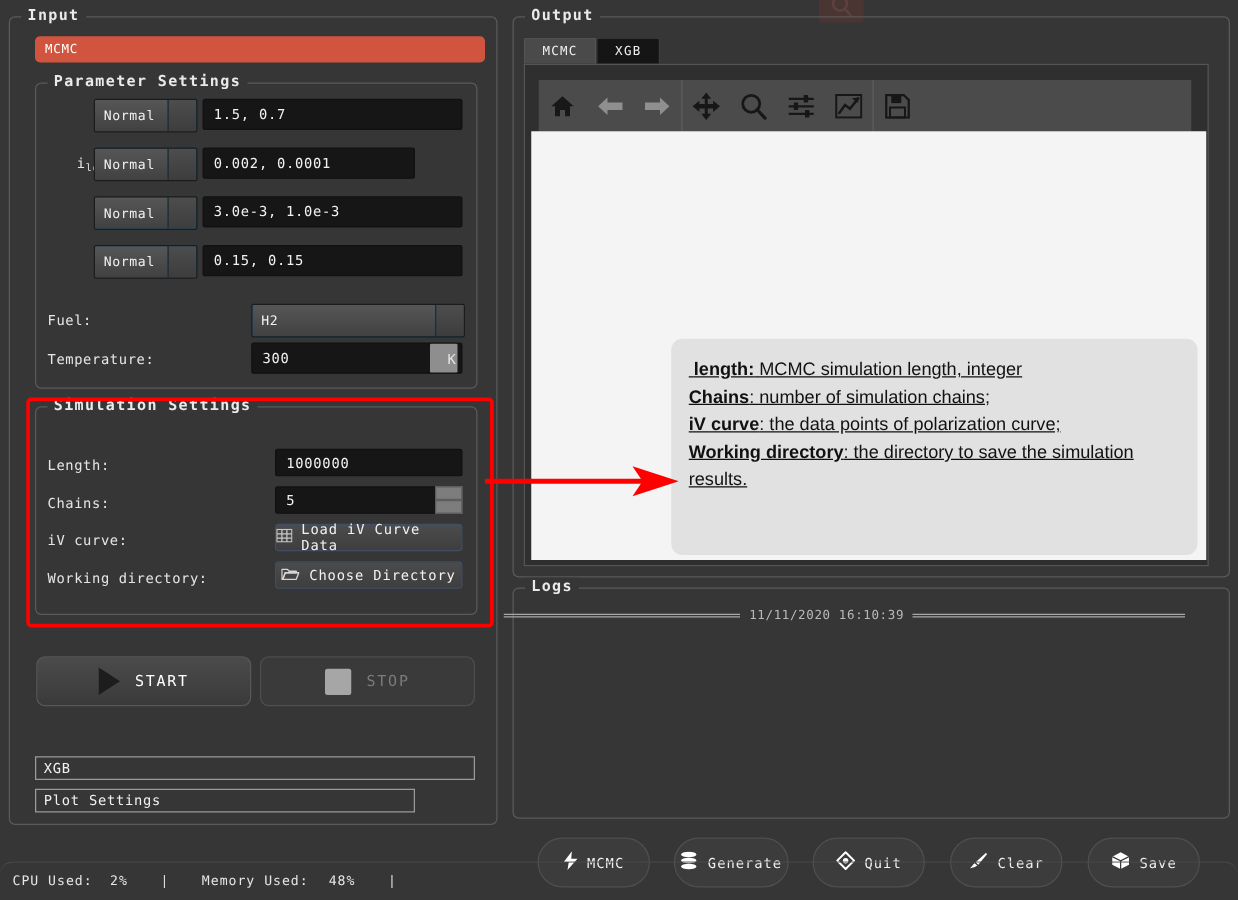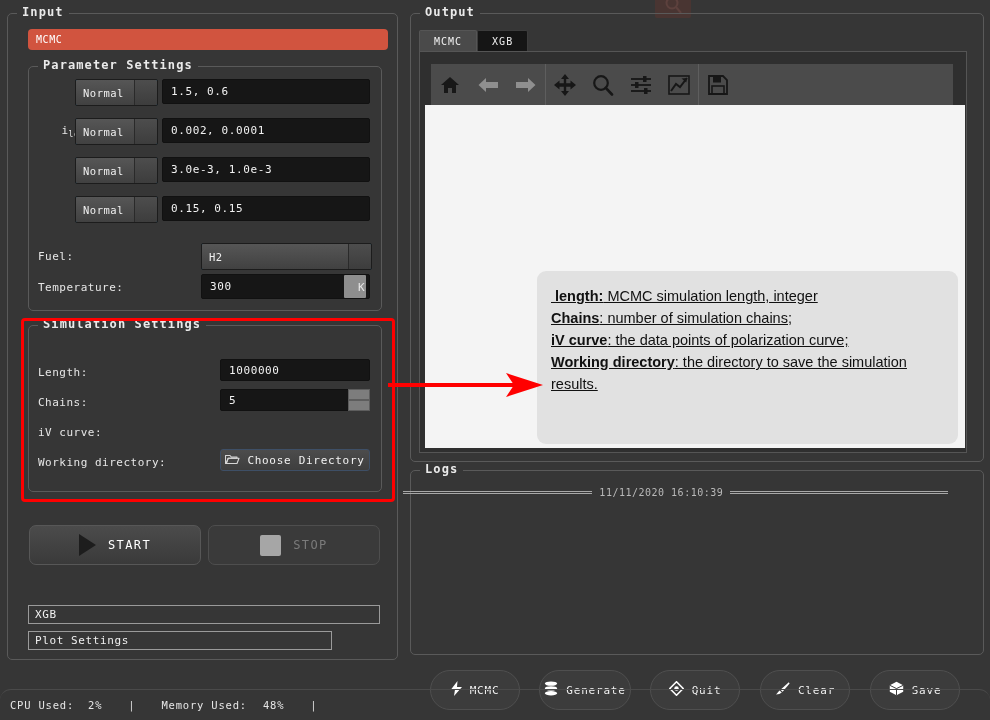--- a/index.html
+++ b/index.html
@@ -282,31 +282,31 @@
   </div>
 
   <div class="lbl" style="left:42px;top:85px;width:55px;text-align:right;">
     <span>α</span><span>:</span>
   </div>
   <div class="combo" style="left:75px;top:79px;width:81px;height:25px;">
     <div class="ctext">Normal</div>
     <div class="carrow"></div>
   </div>
   <div class="ledit" style="left:162px;top:79px;width:208px;height:25px;">
-    <span>1.5, 0.6</span>
+    <span>1.5, 0.7</span>
   </div>
 
   <div class="lbl" style="left:28px;top:124px;width:69px;text-align:right;">
     <span>i</span><sub>loss</sub><span>:</span>
   </div>
   <div class="combo" style="left:75px;top:118px;width:81px;height:25px;">
     <div class="ctext">Normal</div>
     <div class="carrow"></div>
   </div>
-  <div class="ledit" style="left:162px;top:118px;width:208px;height:25px;">
+  <div class="ledit" style="left:162px;top:118px;width:170px;height:25px;">
     <span>0.002, 0.0001</span>
   </div>
 
   <div class="lbl" style="left:28px;top:163px;width:69px;text-align:right;">
     <span>i</span><sub>o</sub><span>:</span>
   </div>
   <div class="combo" style="left:75px;top:157px;width:81px;height:25px;">
     <div class="ctext">Normal</div>
     <div class="carrow"></div>
   </div>
@@ -351,20 +351,32 @@
   <div class="lbl" style="left:38px;top:396px;">Chains:</div>
   <div class="ledit" style="left:220px;top:389px;width:150px;height:22px;">
     <span>5</span>
   </div>
   <div class="spin" style="left:348px;top:389px;height:22px;">
     <div></div>
     <div></div>
   </div>
 
   <div class="lbl" style="left:38px;top:426px;">iV curve:</div>
+  <div class="pbtn" style="left:220px;top:419px;width:150px;height:22px;">
+    <span>
+      <svg width="13" height="11" viewBox="0 0 13 11">
+          <rect x="0.5" y="0.5" width="12" height="10" fill="none" stroke="#c9c9c9"></rect>
+          <line x1="0.5" y1="4" x2="12.5" y2="4" stroke="#c9c9c9"></line>
+          <line x1="0.5" y1="7.5" x2="12.5" y2="7.5" stroke="#c9c9c9"></line>
+          <line x1="4.5" y1="0.5" x2="4.5" y2="10.5" stroke="#c9c9c9"></line>
+          <line x1="8.5" y1="0.5" x2="8.5" y2="10.5" stroke="#c9c9c9"></line>
+        </svg>
+    </span>
+    <span>Load iV Curve Data</span>
+  </div>
 
   <div class="lbl" style="left:38px;top:456px;">Working directory:</div>
   <div class="pbtn" style="left:220px;top:449px;width:150px;height:22px;">
     <span>
       <svg width="15" height="12" viewBox="0 0 15 12">
           <path d="M0.5 10.5 V2.5 H5 L6.3 4 H12 V5.2 H3.2 L1.2 10.5 Z" fill="none" stroke="#d6d6d6" stroke-width="1.1" stroke-linejoin="round"></path>
           <path d="M1.2 10.5 L3.2 5.2 H14 L12 10.5 Z" fill="none" stroke="#d6d6d6" stroke-width="1.1" stroke-linejoin="round"></path>
         </svg>
     </span>
     <span>Choose Directory</span>

